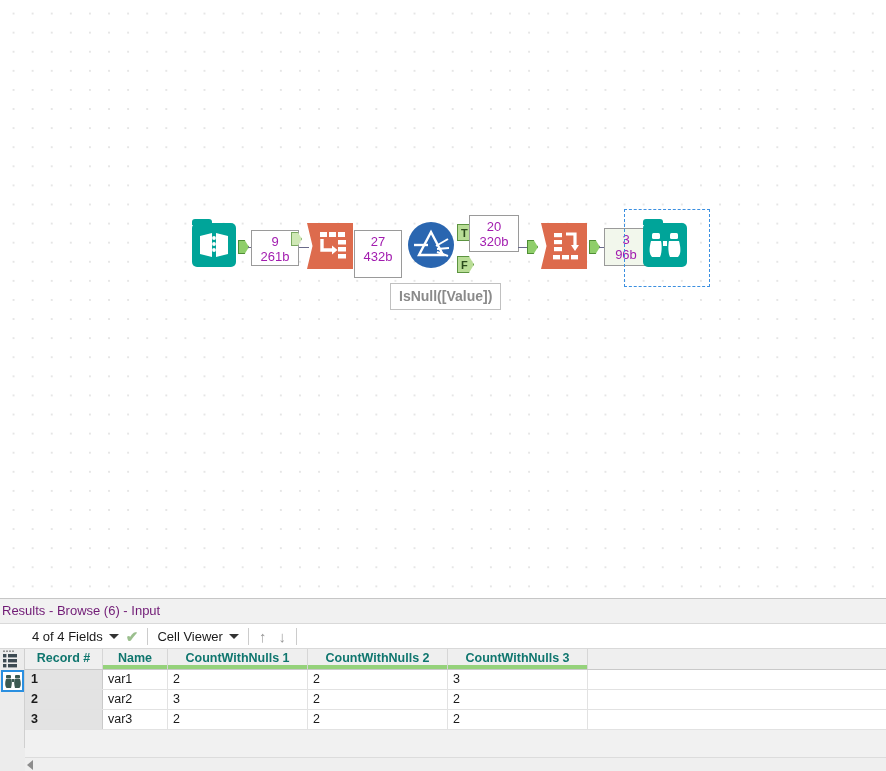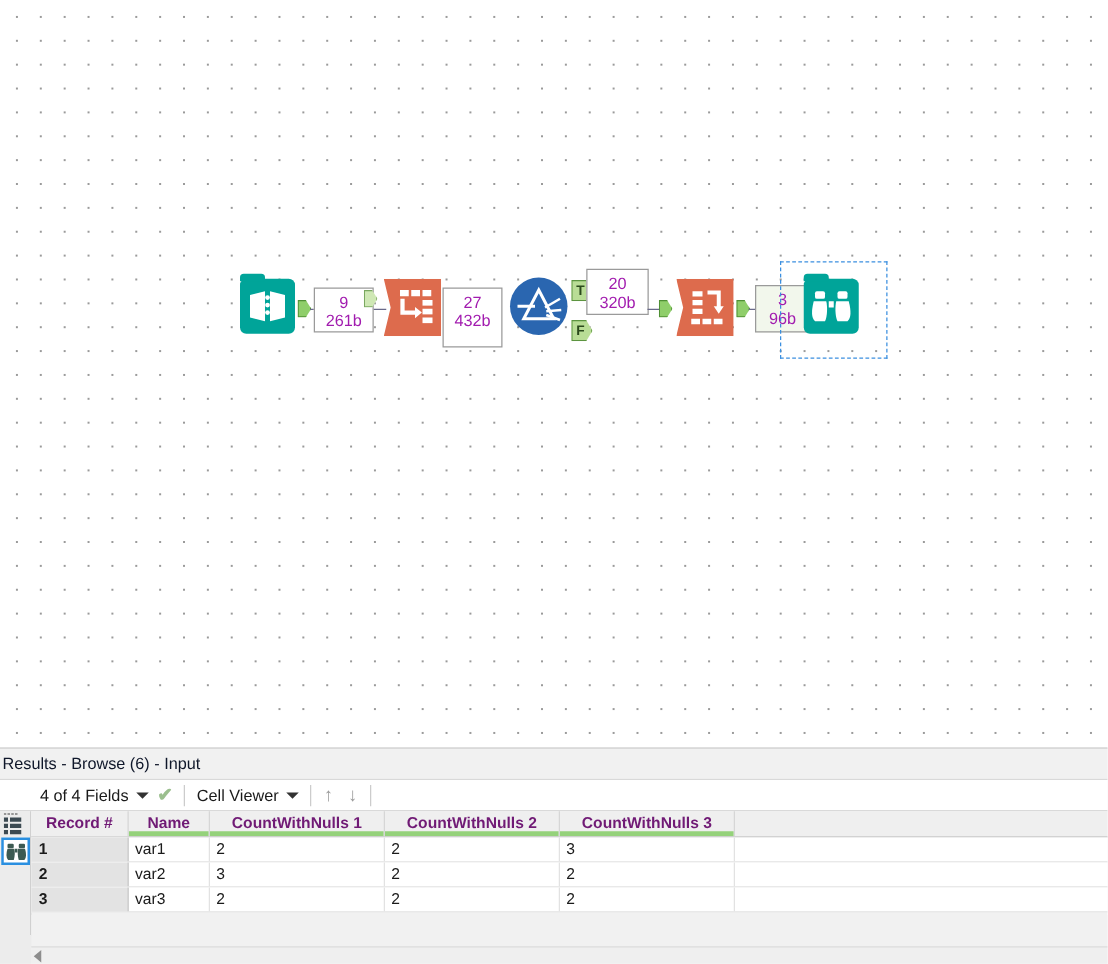--- a/index.html
+++ b/index.html
@@ -132,21 +132,21 @@
     left: 0; top: 598px;
     width: 886px; height: 173px;
     background: #f1f1f1;
     border-top: 1px solid #c6c6c6;
   }
   #results-title {
     height: 24px;
     line-height: 24px;
     padding-left: 2px;
     font-size: 13px;
-    color: #0f172a;
+    color: #701a75;
     background: #f1f1f1;
   }
   #results-toolbar {
     position: absolute;
     left: 0; top: 24px;
     width: 886px; height: 26px;
     background: #ffffff;
     border-top: 1px solid #d9d9d9;
     border-bottom: 1px solid #d9d9d9;
     display: flex;
@@ -221,21 +221,21 @@
     background: #efefef;
     border-bottom: 1px solid #c9c9c9;
   }
   .ghead .cell {
     position: relative;
     text-align: center;
     font-weight: bold;
     font-size: 12.5px;
     line-height: 18px;
     border-right: 1px solid #d6d6d6;
-    color: #701a75;
+    color: #0f766e;
     overflow: hidden;
   }
   .ghead .cell.underline::after {
     content: "";
     position: absolute;
     left: 0; right: 0; bottom: 0;
     height: 4px;
     background: #95d27b;
   }
   .grow {
@@ -362,20 +362,21 @@
   <div class="anchor-lbl" style="left:457px; top:256px;"><span>F</span></div>
   <div class="wire" style="left:472px; top:232px; width:12px;"></div>
 
   <div class="count-box" style="left:469px; top:215px; width:50px; height:37px;">
     <span class="c1">20</span>
     <span class="c2">320b</span>
   </div>
   <div class="wire" style="left:518px; top:247px; width:12px;"></div>
   <div class="anchor" style="left:527px; top:240px;"></div>
 
+  <div class="expr-label" style="left:390px; top:283px;">IsNull([Value])</div>
 
   <div class="node tool-icon" style="left:541px; top:223px;">
     <div class="banner-orange">
       <svg width="46" height="46" viewBox="0 0 46 46" aria-hidden="true">
         <rect x="13" y="10" width="8" height="4.2" fill="#ffffff"></rect>
         <rect x="13" y="17" width="8" height="4.2" fill="#ffffff"></rect>
         <rect x="13" y="24" width="8" height="4.2" fill="#ffffff"></rect>
         <path d="M25 11 L34 11 L34 24" stroke="#ffffff" stroke-width="3.2" fill="none"></path>
         <path d="M30 22 L34 28 L38 22 Z" fill="#ffffff"></path>
         <rect x="12" y="32" width="7" height="4.4" fill="#ffffff"></rect>

